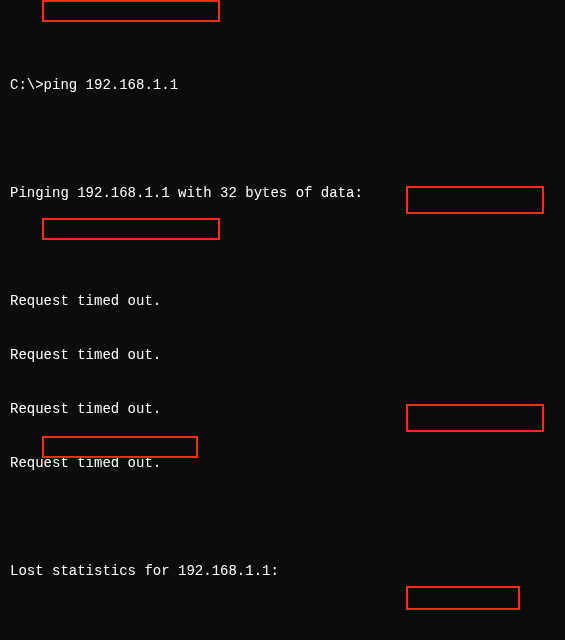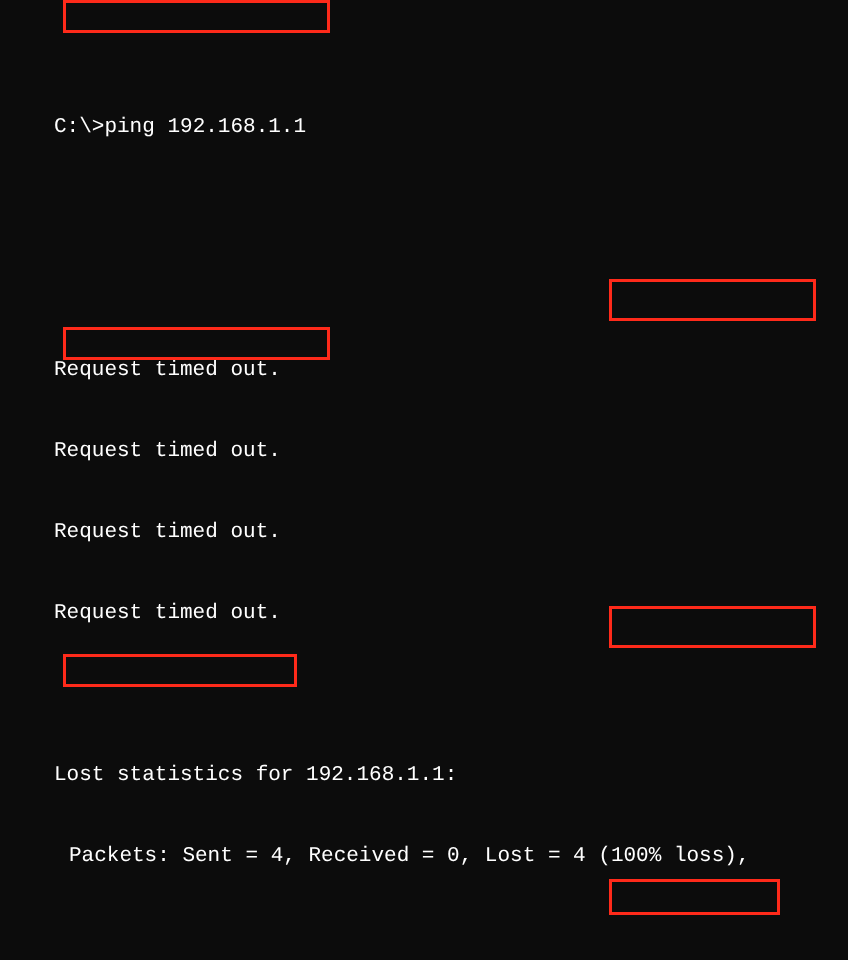--- a/index.html
+++ b/index.html
@@ -13,21 +13,21 @@
     width: 565px;
     height: 640px;
     overflow: hidden;
   }
   .terminal {
     padding: 4px 0 0 0;
     white-space: pre;
     position: relative;
   }
   .line {
-    padding-left: 36px;
+    padding-left: 10px;
     min-height: 18px;
   }
   .indent {
     padding-left: 46px;
   }
   .highlight {
     position: absolute;
     border: 2px solid #ff2a1a;
     box-sizing: border-box;
     pointer-events: none;
@@ -41,28 +41,28 @@
   .hl-loss3  { left: 406px; top: 586px; width: 114px; height: 24px; }
 </style>
 </head>
 <body>
 
 <div class="terminal">
 
   
   <div class="line"><span>C:\&gt;</span><span>ping 192.168.1.1</span></div>
   <div class="line"></div>
+  <div class="line">Pinging 192.168.1.1 with 32 bytes of data:</div>
   <div class="line"></div>
   <div class="line">Request timed out.</div>
   <div class="line">Request timed out.</div>
   <div class="line">Request timed out.</div>
   <div class="line">Request timed out.</div>
   <div class="line"></div>
   <div class="line">Lost statistics for 192.168.1.1:</div>
-  <div class="line indent">Packets: Sent = 4, Received = 0, Lost = 4 (100% loss),</div>
   
 
   
   
   
   
   
   
   
   

